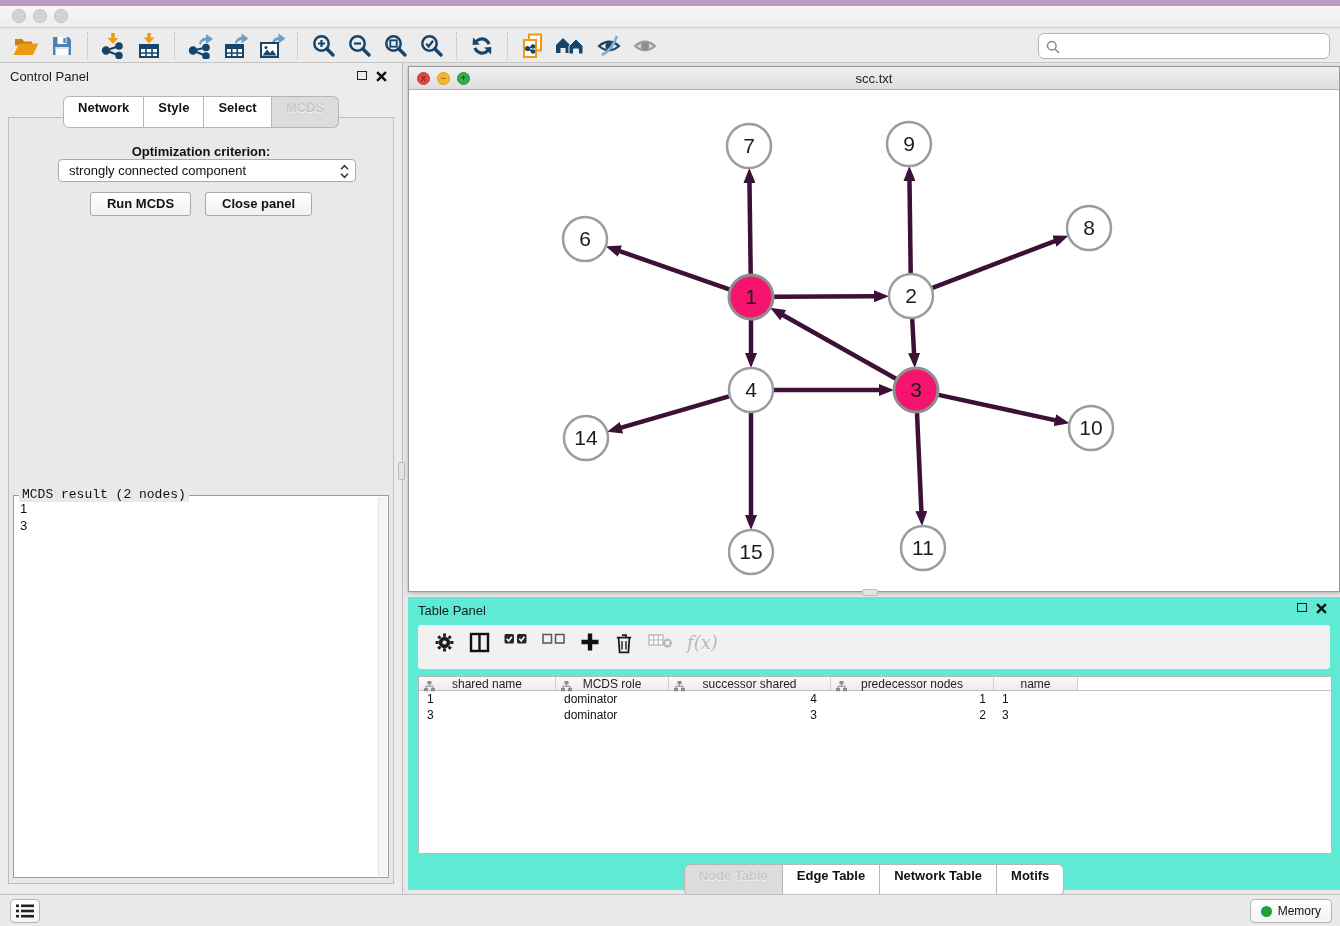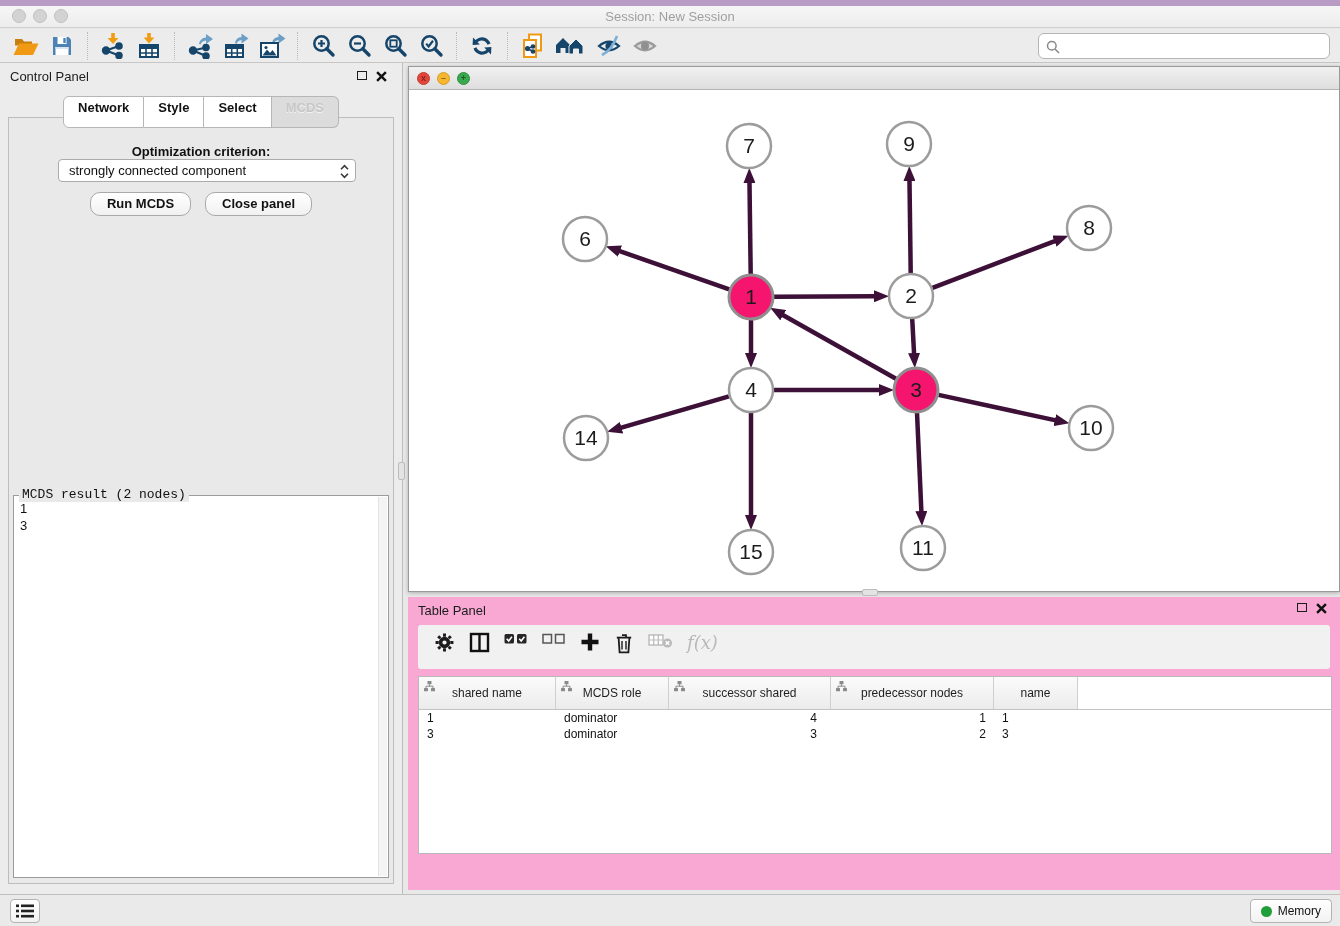--- a/index.html
+++ b/index.html
@@ -31,21 +31,21 @@
   .tab { padding:3px 14px 12px 14px; background:#fff; border:1px solid #b6b6b6; border-left:none; font-size:13px; font-weight:bold; color:#111; white-space:nowrap; }
   .tab:first-child { border-left:1px solid #b6b6b6; border-radius:6px 0 0 6px; }
   .tab:last-child { border-radius:0 6px 6px 0; }
   .tab.active { background:#dcdcdc; color:#c7c7c7; text-shadow:0 1px 0 #f2f2f2; }
   .cp-tabs { position:absolute; top:33px; left:0; right:0; display:flex; justify-content:center; z-index:2; }
   .cp-inset { position:absolute; left:8px; right:8px; top:54px; bottom:10px; border:1px solid #bdbdbd; background:#e9e9e9; }
   .opt-label { position:absolute; top:26px; left:0; right:0; text-align:center; font-size:13px; font-weight:bold; color:#111; }
   .criterion-select { position:absolute; left:37px; right:37px; top:41px; height:23px; background:#fff; border:1px solid #ababab; border-radius:4px; font-size:13px; color:#111; display:flex; align-items:center; padding-left:10px;margin-left:12px; }
   .criterion-select svg { position:absolute; right:6px; top:4px; }
   .btn-row { position:absolute; top:74px; left:0; right:0; display:flex; justify-content:center; gap:14px; }
-  .aq-btn { background:linear-gradient(#ffffff,#f1f1f1); border:1px solid #a9a9a9; border-radius:10px; font-size:13px; font-weight:bold; color:#111; padding:3px 16px 4px 16px; font-family:"Liberation Sans",sans-serif; }
+  .aq-btn { background:linear-gradient(#ffffff,#f1f1f1); border:1px solid #a9a9a9; border-radius:3px; font-size:13px; font-weight:bold; color:#111; padding:3px 16px 4px 16px; font-family:"Liberation Sans",sans-serif; }
   .result-group { position:absolute; left:4px; right:4px; top:377px; bottom:5px; border:1px solid #9c9c9c; background:#fff; }
   .result-legend { position:absolute; top:-9px; left:5px; background:#e9e9e9; padding:0 3px; font-size:13px; color:#111;font-family:Liberation Mono, monospace; }
   .result-body { position:absolute; left:6px; right:13px; top:4px; bottom:2px; font-size:13px; line-height:17px; color:#111; overflow:hidden; }
   .result-scroll { position:absolute; right:1px; top:1px; bottom:1px; width:9px; background:#f4f4f4; border-left:1px solid #e3e3e3; }
 
   
   .v-handle { position:absolute; left:398px; top:462px; width:7px; height:18px; background:#e3e3e3; border:1px solid #bdbdbd; border-radius:2px; }
   .h-handle { position:absolute; left:862px; top:589px; width:16px; height:7px; background:#e3e3e3; border:1px solid #bdbdbd; border-radius:2px; }
 
   
@@ -53,26 +53,26 @@
   .net-titlebar { position:absolute; top:0; left:0; right:0; height:23px; background:linear-gradient(#f1f1f1,#dedede); border-bottom:1px solid #b4b4b4; }
   .net-lights { position:absolute; left:8px; top:5px; display:flex; gap:7px; }
   .nlight { width:13px; height:13px; border-radius:50%; display:flex; align-items:center; justify-content:center; font-size:9px; font-weight:bold; color:rgba(0,0,0,.45); line-height:1; }
   .nlight.red { background:#e4463c; border:1px solid #c93a31; }
   .nlight.yellow { background:#f6b62f; border:1px solid #d99c22; }
   .nlight.green { background:#3aa84d; border:1px solid #2f8f40; }
   .net-title { position:absolute; left:0; right:0; top:4px; text-align:center; font-size:13px; color:#222; }
   .graph { position:absolute; left:0; top:23px; }
 
   
-  .table-panel { position:absolute; left:408px; top:597px; width:932px; height:293px; background:#f9a8d4; }
+  .table-panel { position:absolute; left:408px; top:597px; width:932px; height:293px; background:#5eead4; }
   .tp-toolbar { position:absolute; left:10px; right:10px; top:28px; height:44px; background:#f1f1f1; border-radius:3px; display:flex; align-items:center; gap:14px; padding-left:16px; }
   .tp-btn { background:none; border:none; display:flex; align-items:flex-start; justify-content:center; height:30px; }
   .fx-label { font-size:18px; font-style:italic; font-family:"DejaVu Serif", serif; color:#b8b8b8; }
   .tbl { position:absolute; left:10px; right:8px; top:79px; height:178px; background:#fff; border:1px solid #b9b9b9; overflow:hidden; }
-  .tbl-head { display:flex; height:33px; border-bottom:1px solid #c3c3c3; }
+  .tbl-head { display:flex; height:14px; border-bottom:1px solid #c3c3c3; }
   .th { position:relative; display:flex; align-items:center; justify-content:center; font-size:12px; color:#1e1e1e; background:linear-gradient(#fbfbfb,#ebebeb); border-right:1px solid #cfcfcf; flex:0 0 auto; }
   .th .tree-ic { position:absolute; left:5px; top:4px; }
   .tr { display:flex; height:16px; align-items:center; }
   .td { flex:0 0 auto; font-size:12px; color:#111; padding:0 8px; white-space:nowrap; overflow:hidden; }
   .tp-tabs { position:absolute; left:0; right:0; top:267px; display:flex; justify-content:center; }
 
   
   .status-bar { position:absolute; left:0; right:0; bottom:0; height:32px; background:#eaeaea; border-top:1px solid #c0c0c0; }
   .list-btn { position:absolute; left:10px; top:4px; width:30px; height:24px; background:linear-gradient(#fff,#f2f2f2); border:1px solid #b3b3b3; border-radius:4px; display:flex; align-items:center; justify-content:center; }
   .memory-btn { position:absolute; right:8px; top:4px; height:24px; background:linear-gradient(#fff,#f2f2f2); border:1px solid #b3b3b3; border-radius:4px; display:flex; align-items:center; gap:6px; padding:0 10px; font-size:12px; color:#111; }
@@ -83,21 +83,20 @@
 
 <div>
   <div class="top-strip"></div>
 
   <div class="titlebar">
     <div class="lights">
       <span class="light"></span>
       <span class="light"></span>
       <span class="light"></span>
     </div>
-    <div class="win-title">Session: New Session</div>
   </div>
 
   <div class="toolbar">
     <button class="tbtn">
       <svg width="26" height="22" viewBox="0 0 26 22">
         <path d="M2,4 h7 l2,2.5 h8 v4 H2 z" fill="#c97f0c"></path>
         <path d="M0.5,20 L6,8.5 h19.5 L20,20 z" fill="#ef9a12"></path>
       </svg>
     </button>
     <button class="tbtn">
@@ -278,20 +277,21 @@
 
   <div class="v-handle"></div>
 
   <div class="net-window">
     <div class="net-titlebar">
       <div class="net-lights">
         <span class="nlight red">x</span>
         <span class="nlight yellow">–</span>
         <span class="nlight green">+</span>
       </div>
+      <div class="net-title">scc.txt</div>
     </div>
     <svg class="graph" width="930" height="501" viewBox="0 0 930 501">
         <defs>
           <marker id="arr" viewBox="0 0 15 12" refX="1" refY="6" markerWidth="15" markerHeight="12" orient="auto" markerUnits="userSpaceOnUse">
             <path d="M0,0 L15,6 L0,12 Z" fill="#3d1038"></path>
           </marker>
         </defs>
         <line x1="341.6953909561586" y1="184.00201718997056" x2="340.47677937296925" y2="91.99684265917654" stroke="#3d1038" stroke-width="4.5" marker-end="url(#arr)"></line>
         <line x1="320.28718253123094" y1="199.4135938964542" x2="209.98527951633417" y2="160.87437477076736" stroke="#3d1038" stroke-width="4.5" marker-end="url(#arr)"></line>
         <line x1="364.99955079441025" y1="206.85625280753493" x2="466.0007031044013" y2="206.22499560559748" stroke="#3d1038" stroke-width="4.5" marker-end="url(#arr)"></line>
@@ -463,20 +463,26 @@
           <div class="tr">
             <div class="td" style="width: 137px; text-align: left;">3</div>
             <div class="td" style="width: 113px; text-align: left;">dominator</div>
             <div class="td" style="width: 162px; text-align: right; padding-right: 14px;">3</div>
             <div class="td" style="width: 163px; text-align: right;">2</div>
             <div class="td" style="width: 84px; text-align: left;">3</div>
           </div>
         </div>
     </div>
 
+    <div class="tp-tabs tabs">
+        <div class="tab active">Node Table</div>
+        <div class="tab">Edge Table</div>
+        <div class="tab">Network Table</div>
+        <div class="tab">Motifs</div>
+      </div>
   </div>
 
   <div class="status-bar">
     <button class="list-btn">
       <svg width="18" height="14" viewBox="0 0 18 14">
         <g fill="#222">
           <rect x="0" y="0.5" width="3" height="2.6"></rect>
             <rect x="0" y="5.7" width="3" height="2.6"></rect>
             <rect x="0" y="10.9" width="3" height="2.6"></rect>
           <rect x="5" y="0.5" width="13" height="2.6"></rect>

